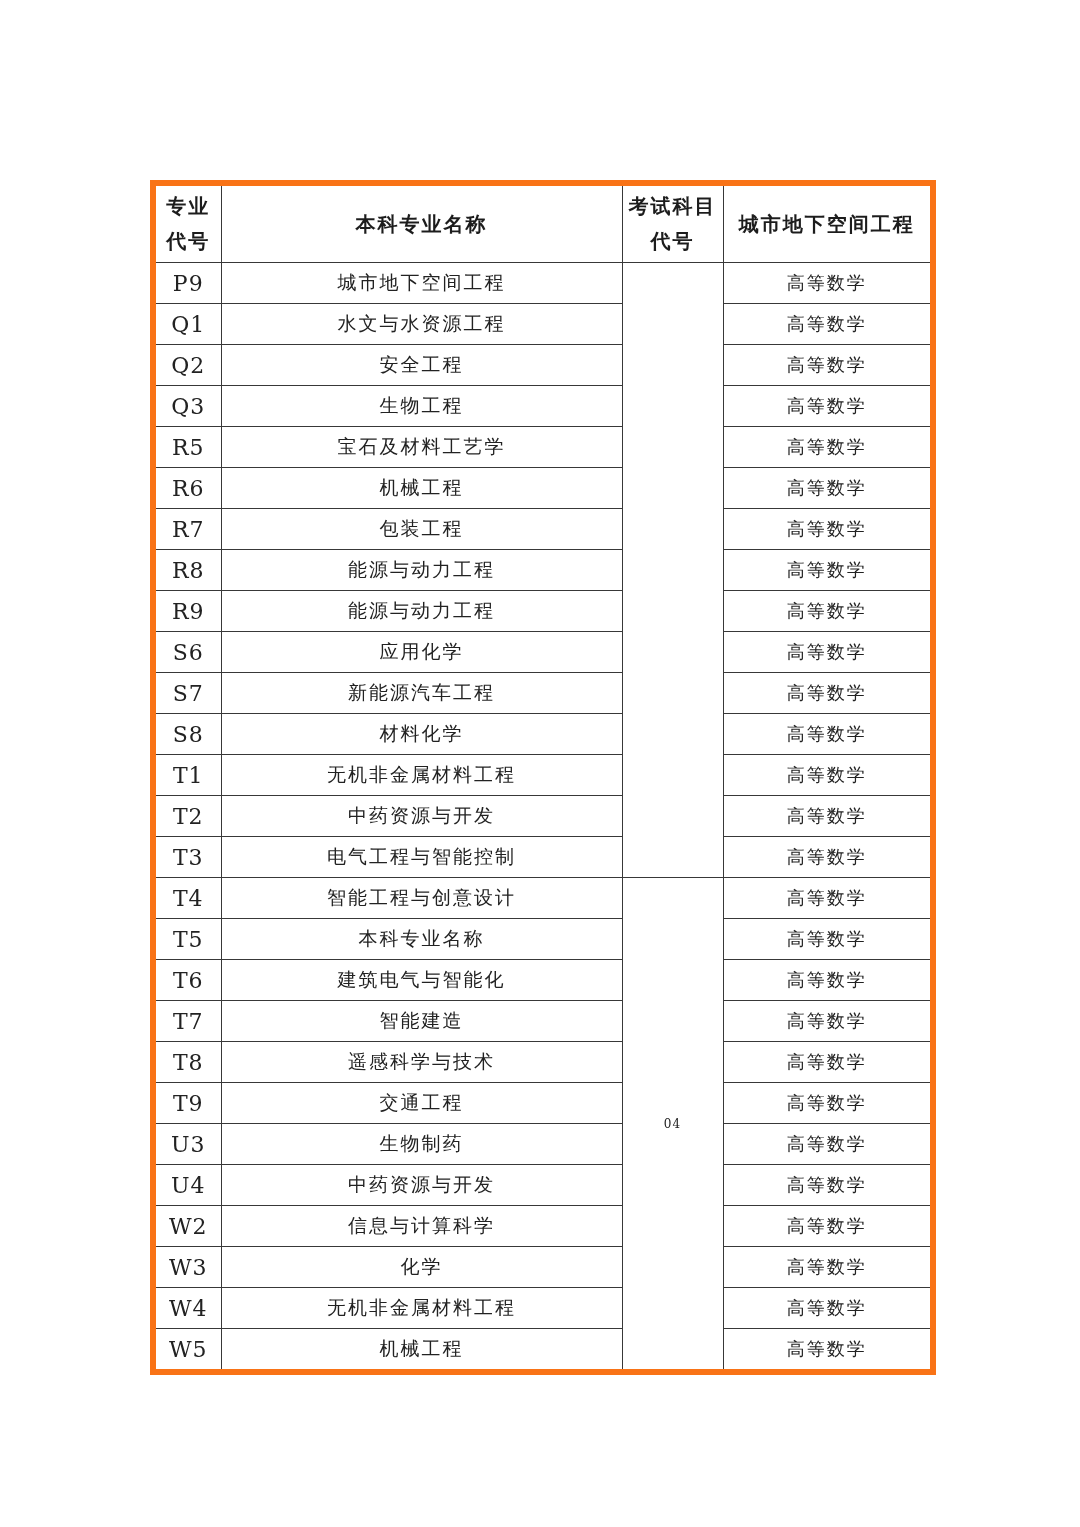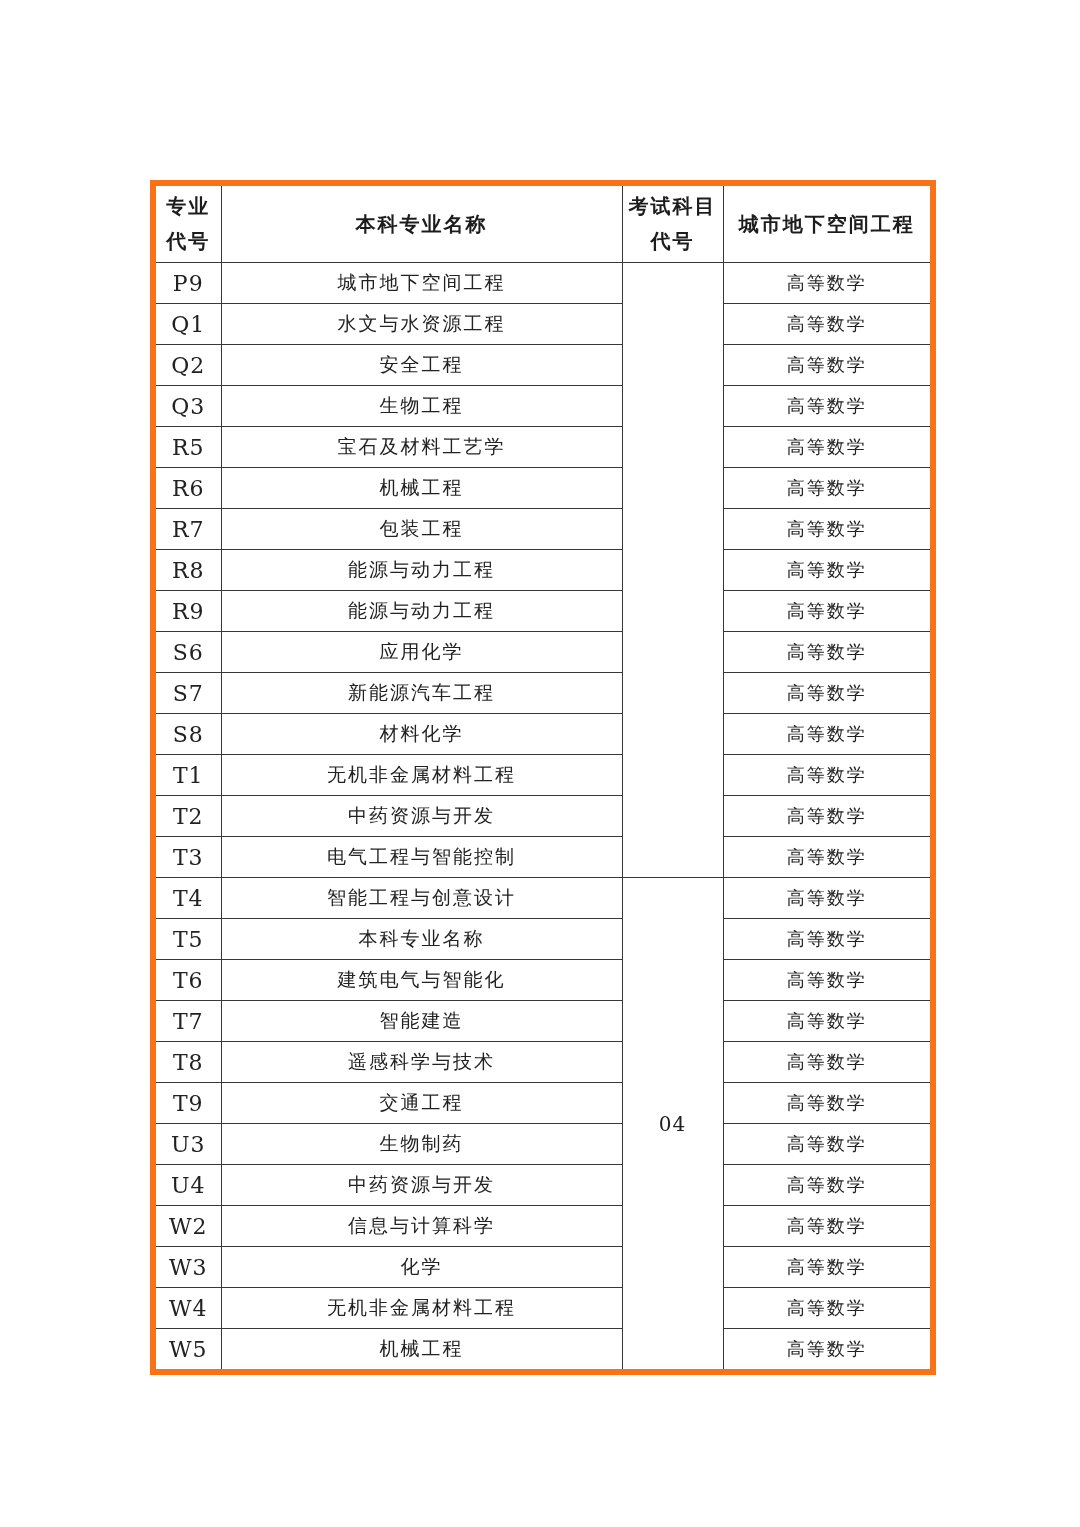--- a/index.html
+++ b/index.html
@@ -49,21 +49,21 @@
     height: 40px;
     font-size: 19px;
     letter-spacing: 2px;
     color: #222222;
   }
   tbody td[data-name="major-code-cell"] {
     font-size: 22px;
     letter-spacing: 1px;
   }
   tbody td[data-name="exam-code-cell"] {
-    font-size: 20px;
+    font-size: 12px;
     letter-spacing: 1px;
   }
   tbody td[data-name="course-cell"] {
     font-size: 18px;
   }
 </style>
 </head>
 <body>
 
 <div class="page" data-name="document-page">

